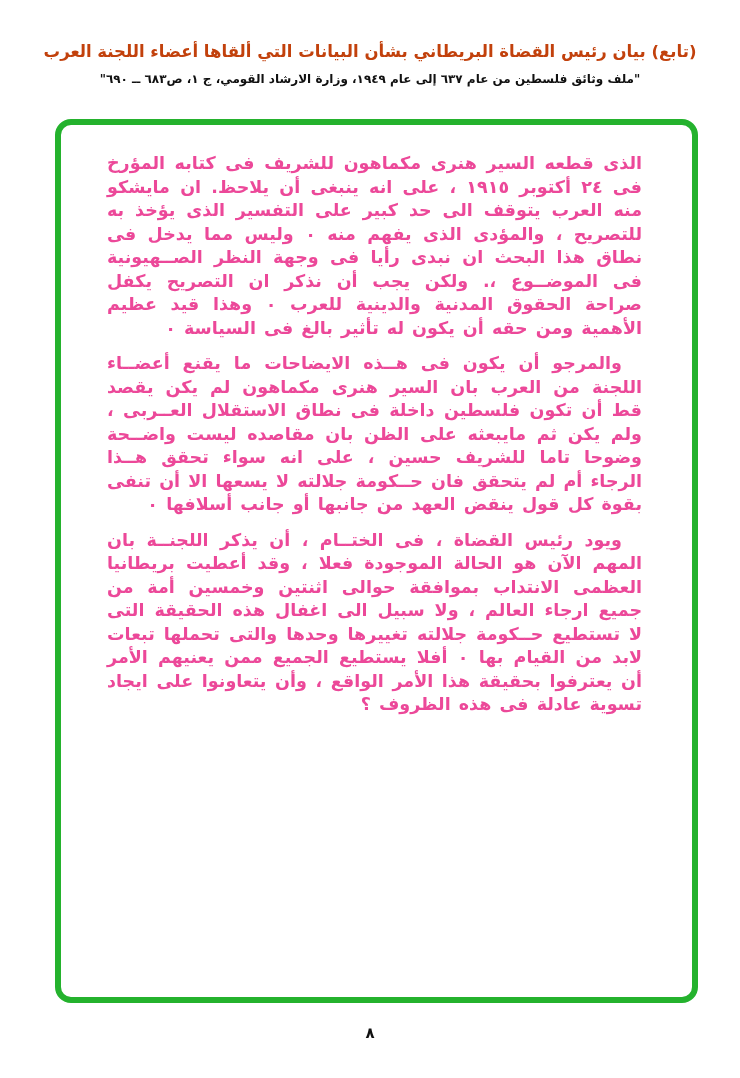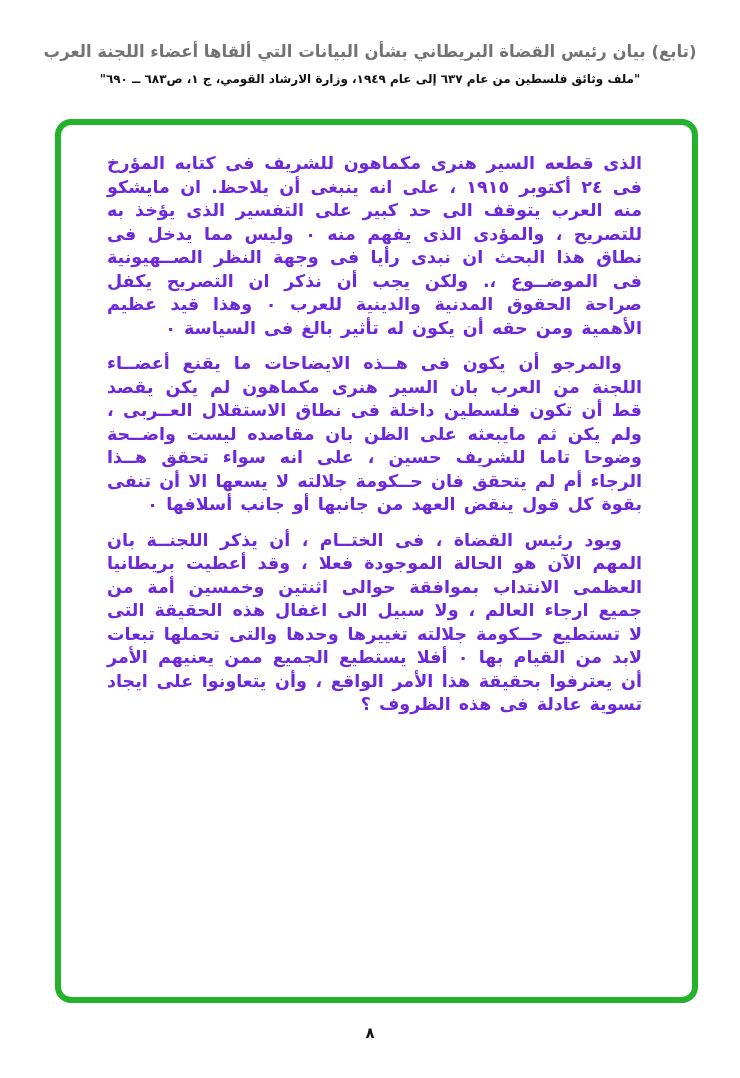--- a/index.html
+++ b/index.html
@@ -19,21 +19,21 @@
     position: absolute;
     top: 42px;
     left: 0;
     right: 0;
     text-align: center;
     direction: rtl;
   }
   .doc-title {
     font-size: 16.5px;
     font-weight: bold;
-    color: #737373;
+    color: #c2410c;
     letter-spacing: 0;
   }
   .doc-source {
     font-size: 12px;
     font-weight: bold;
     margin-top: 11px;
     color: #111111;
   }
   .content-box {
     position: absolute;
@@ -49,21 +49,21 @@
   }
   .para {
     direction: rtl;
     text-align: justify;
     text-justify: inter-word;
     font-size: 17.5px;
     font-weight: bold;
     line-height: 23.5px;
     word-spacing: 2px;
     margin: 0 0 12px 0;
-    color: #6d28d9;
+    color: #ec4899;
   }
   .para.indent {
     text-indent: 20px;
   }
   .page-number {
     position: absolute;
     top: 1024px;
     left: 0;
     right: 0;
     text-align: center;

